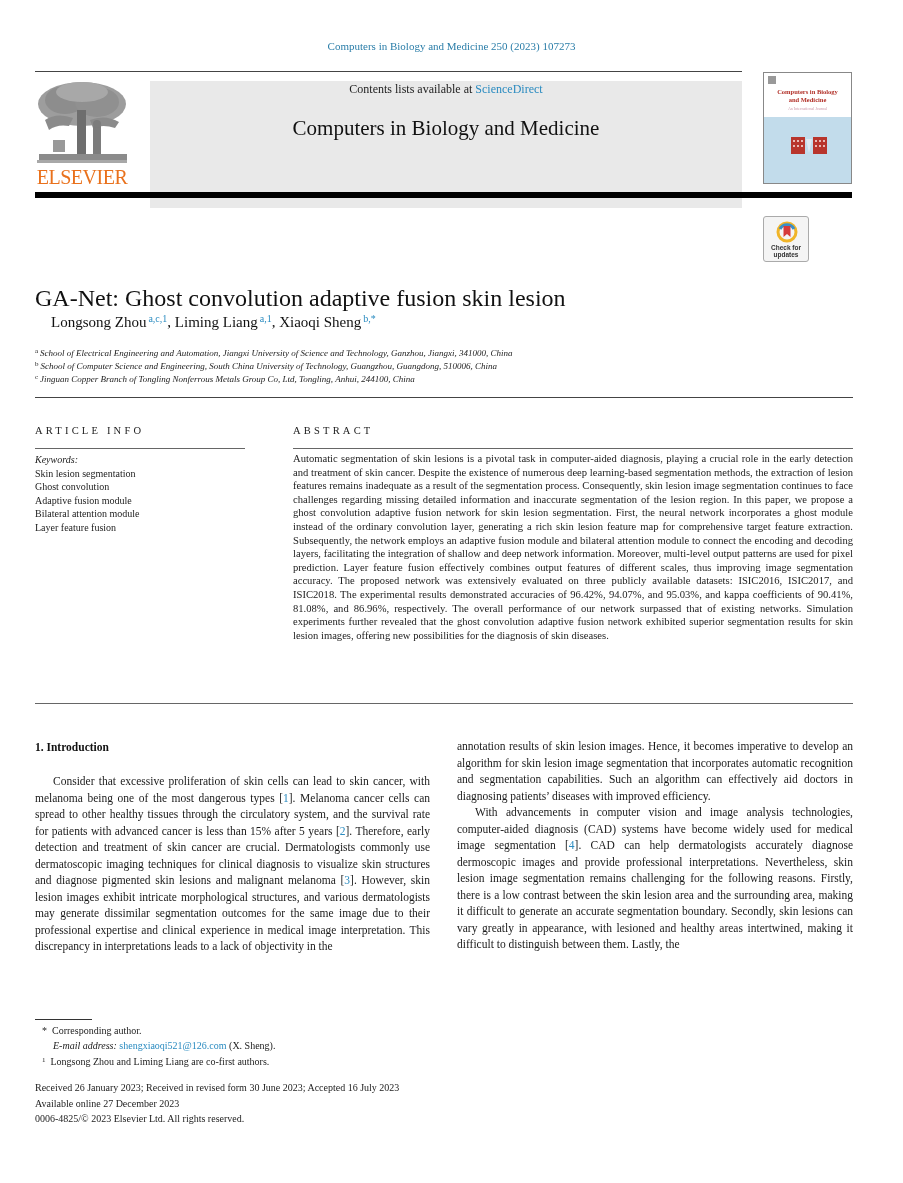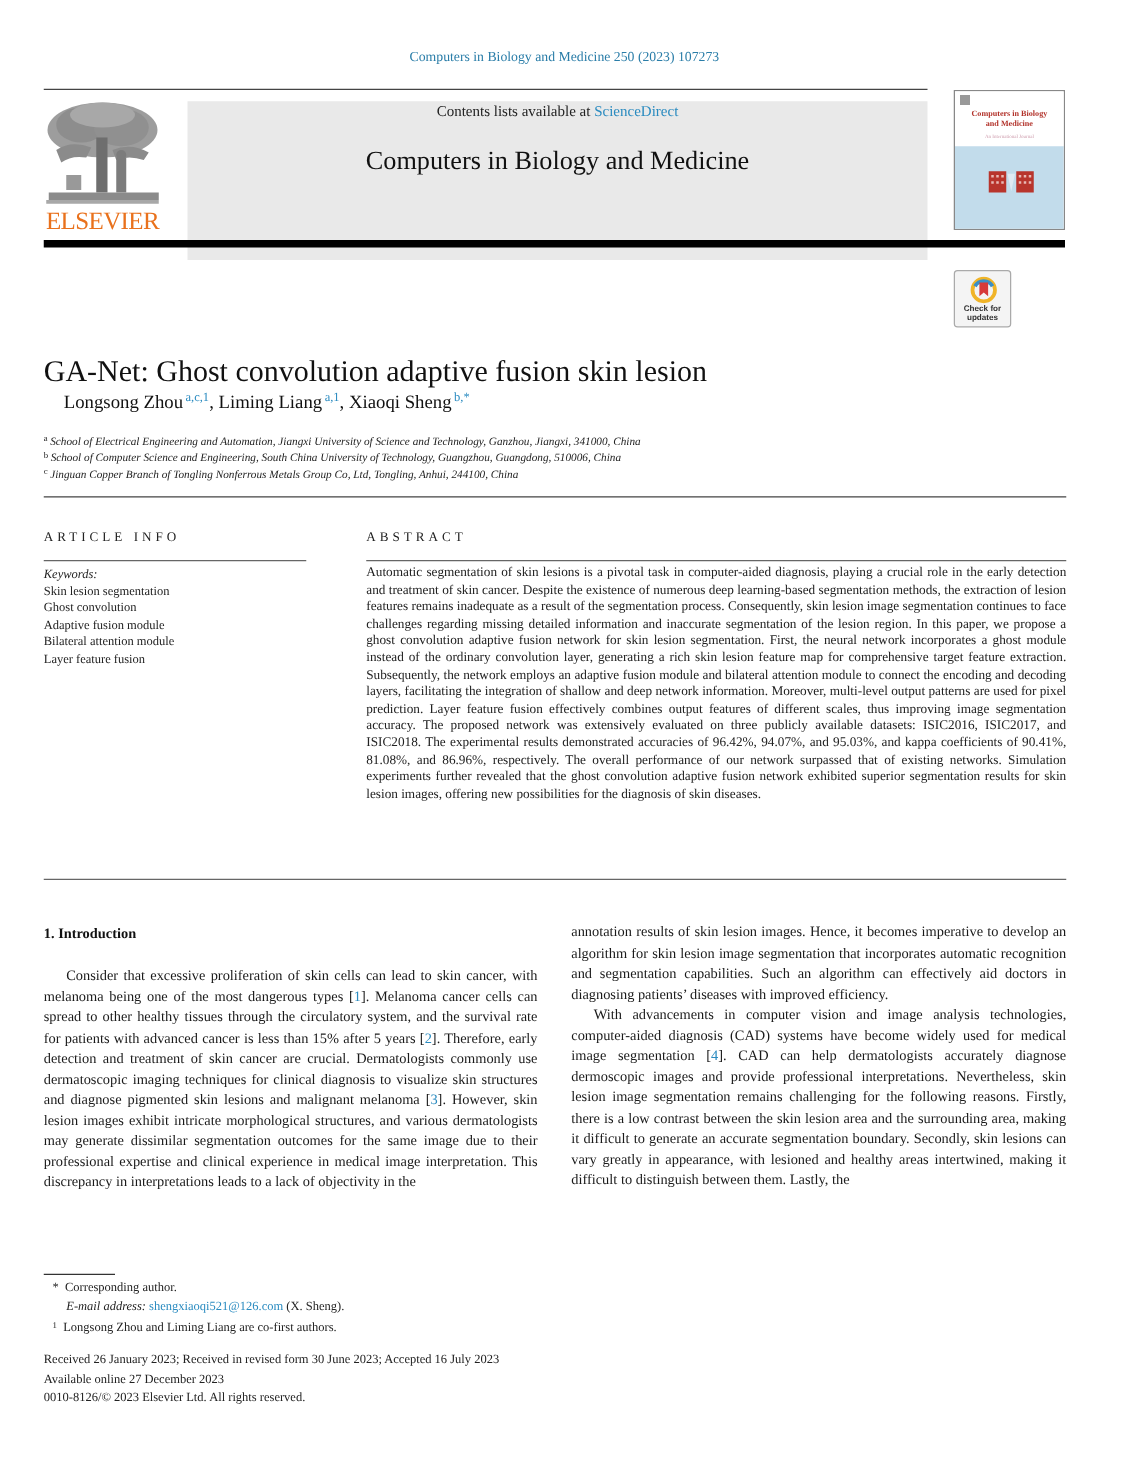--- a/index.html
+++ b/index.html
@@ -205,14 +205,14 @@
     <span class="em">E-mail address: </span><span class="link">shengxiaoqi521@126.com</span><span> (X. Sheng).</span>
   </div>
   <div>
     <sup>1</sup>&nbsp;&nbsp;<span>Longsong Zhou and Liming Liang are co-first authors.</span>
   </div>
 </div>
 
 <div class="abs meta">
   <div>Received 26 January 2023; Received in revised form 30 June 2023; Accepted 16 July 2023</div>
   <div>Available online 27 December 2023</div>
-  <div>0010-8126/© 2023 Elsevier Ltd. All rights reserved.</div>
+  <div>0006-4825/© 2023 Elsevier Ltd. All rights reserved.</div>
 </div>
 
 </body></html>

